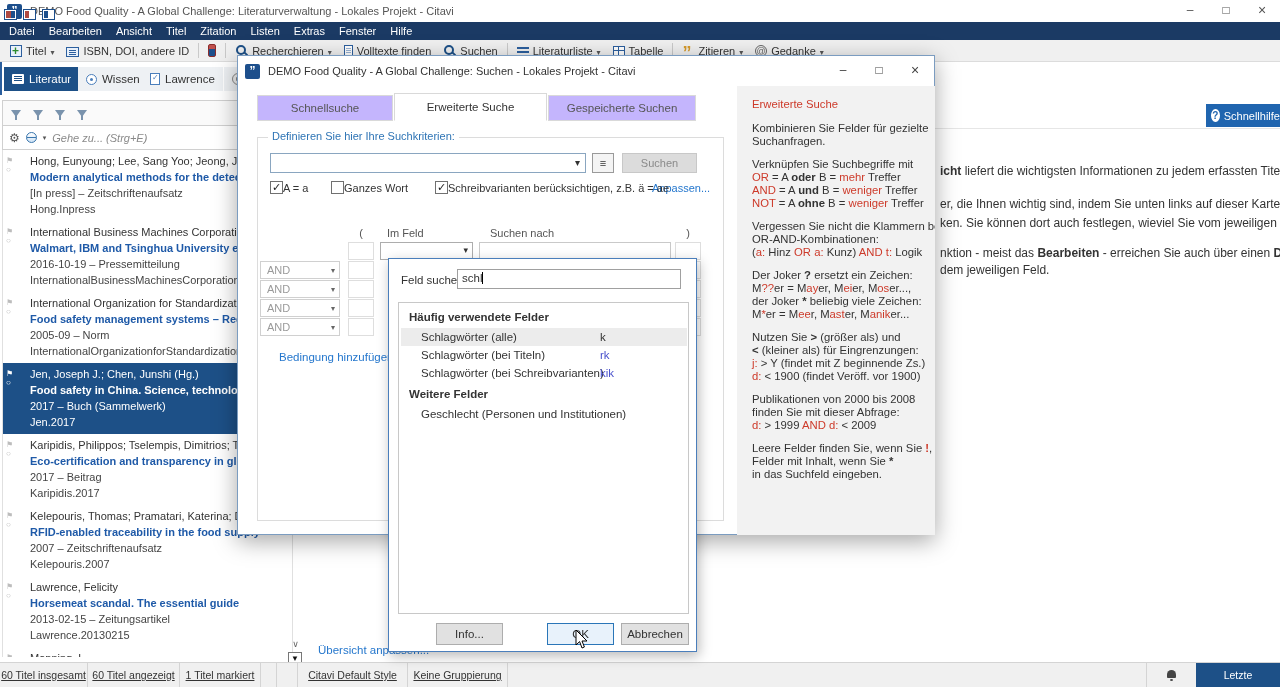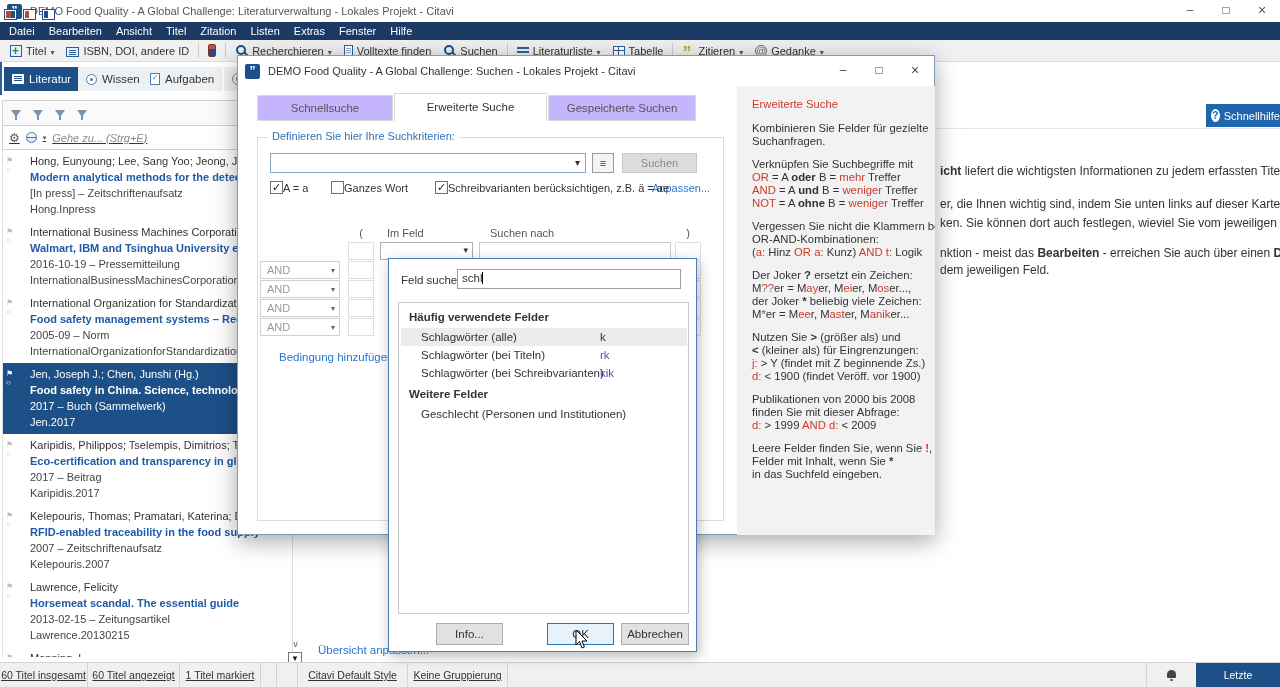--- a/index.html
+++ b/index.html
@@ -74,21 +74,21 @@
   .left-edge{position:absolute;left:0;top:62px;width:2px;height:600px;background:#2b5f9e;}
   .v-divider{position:absolute;left:305px;top:95px;width:1px;height:567px;background:#d6d6d6;}
 
   
   .sidebar{position:absolute;left:0;top:95px;width:305px;height:567px;background:#fff;}
   .side-tools{position:absolute;left:2px;top:5px;width:293px;height:26px;border:1px solid #d0d0d0;background:#fafafa;
     display:flex;align-items:center;gap:12px;padding-left:8px;}
   .ic-funnel{width:0;height:0;border-left:5px solid transparent;border-right:5px solid transparent;border-top:7px solid #7a93ad;position:relative;}
   .ic-funnel::after{content:"";position:absolute;left:-1px;top:-3px;width:2px;height:6px;background:#7a93ad;}
   .side-goto{position:absolute;left:2px;top:31px;width:293px;height:24px;border:1px solid #d0d0d0;border-top:none;background:#fff;
-    display:flex;align-items:center;gap:6px;padding-left:6px;text-decoration:underline;}
+    display:flex;align-items:center;gap:6px;padding-left:6px;}
   .gear{color:#555;font-size:12px;line-height:12px;}
   .gear::before{content:"\2699";}
   .ic-globe{width:11px;height:11px;border:1px solid #3a76ad;border-radius:50%;background:linear-gradient(#fff,#cfe3f5);position:relative;}
   .ic-globe::before{content:"";position:absolute;left:0;top:4px;width:9px;height:1px;background:#3a76ad;}
   .chev{font-size:7px;color:#555;}
   .chev::before{content:"\25BE";}
   .goto-text{color:#8a8a8a;font-style:italic;font-size:11px;}
 
   .list{position:absolute;left:2px;top:55px;width:291px;height:507px;overflow:hidden;border-left:1px solid #e0e0e0;border-right:1px solid #e0e0e0;}
   .entry{height:71px;display:flex;padding:3px 2px 0 3px;}
@@ -294,21 +294,21 @@
       <div class="nav-tab active" data-name="tab-literatur" style="left: 4px; min-width: 70px;">
         <span class="tabic" data-name="book-icon"></span>
         <div data-name="nav-tab-label">Literatur</div>
       </div>
       <div class="nav-tab" data-name="tab-wissen" style="left: 78px; min-width: 60px;">
         <span class="tabic" data-name="knowledge-icon"></span>
         <div data-name="nav-tab-label">Wissen</div>
       </div>
       <div class="nav-tab" data-name="tab-aufgaben" style="left: 142px; min-width: 78px;">
         <span class="tabic" data-name="tasks-icon"></span>
-        <div data-name="nav-tab-label">Aufgaben</div>
+        <div data-name="nav-tab-label">Lawrence</div>
       </div>
       <div class="nav-tab" data-name="tab-assistant" style="left: 224px; min-width: 24px;">
         <span class="tabic" data-name="assistant-icon"></span>
       </div>
     </div>
   <div class="left-edge" data-name="window-edge"></div>
   <div class="v-divider" data-name="sidebar-divider"></div>
 
   <div class="sidebar" data-name="literature-sidebar">
     <div class="side-tools" data-name="filter-toolbar">

